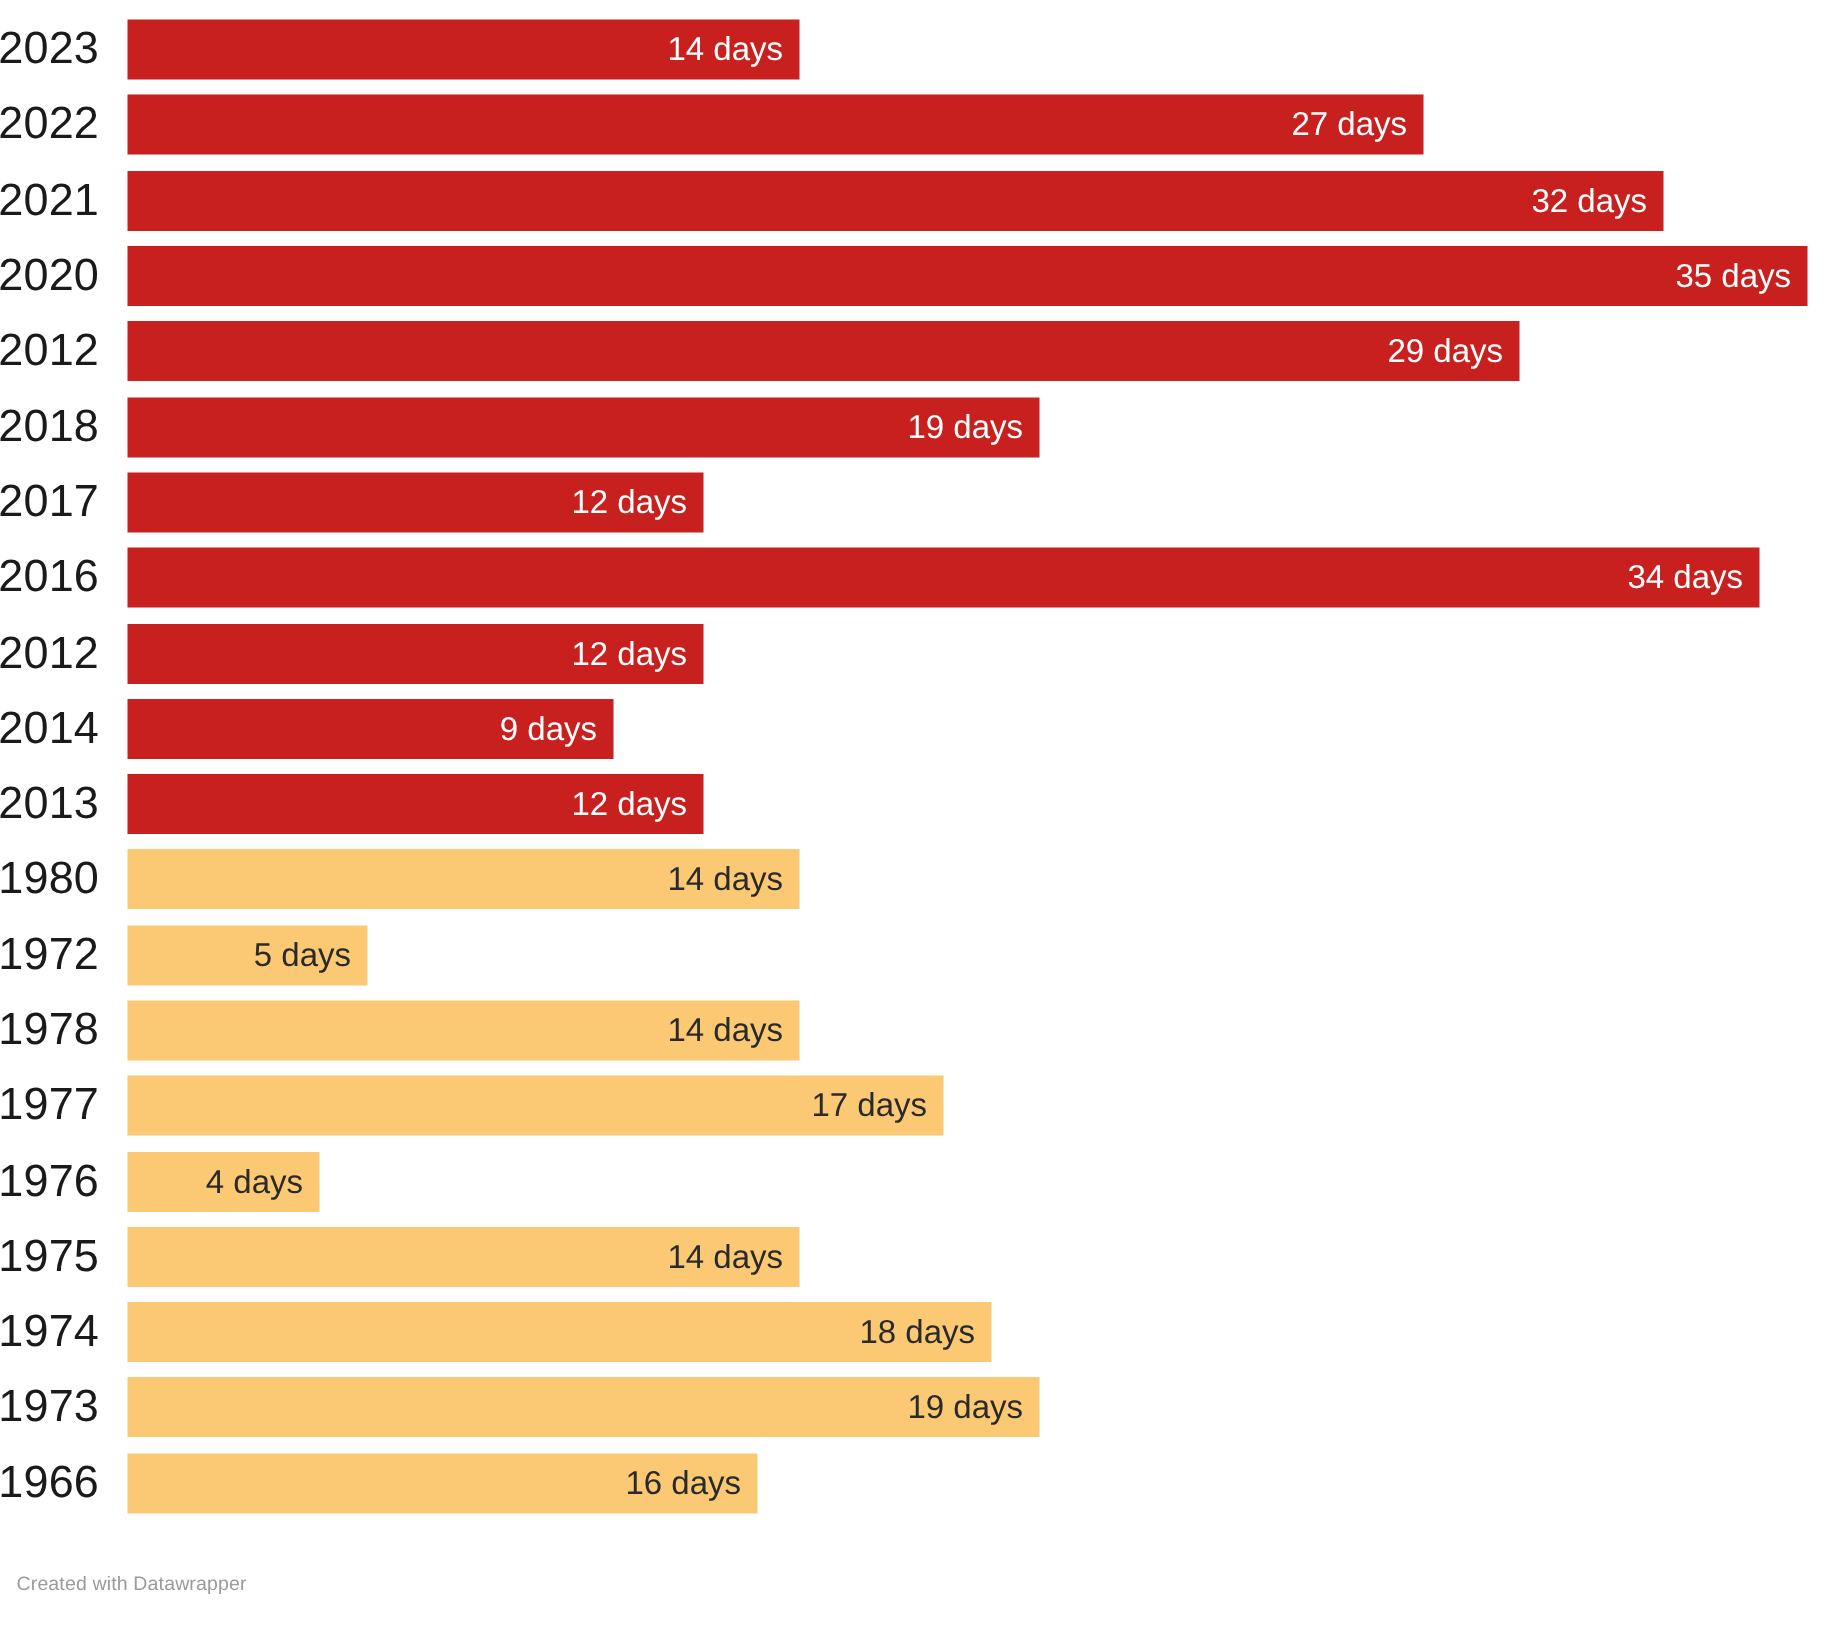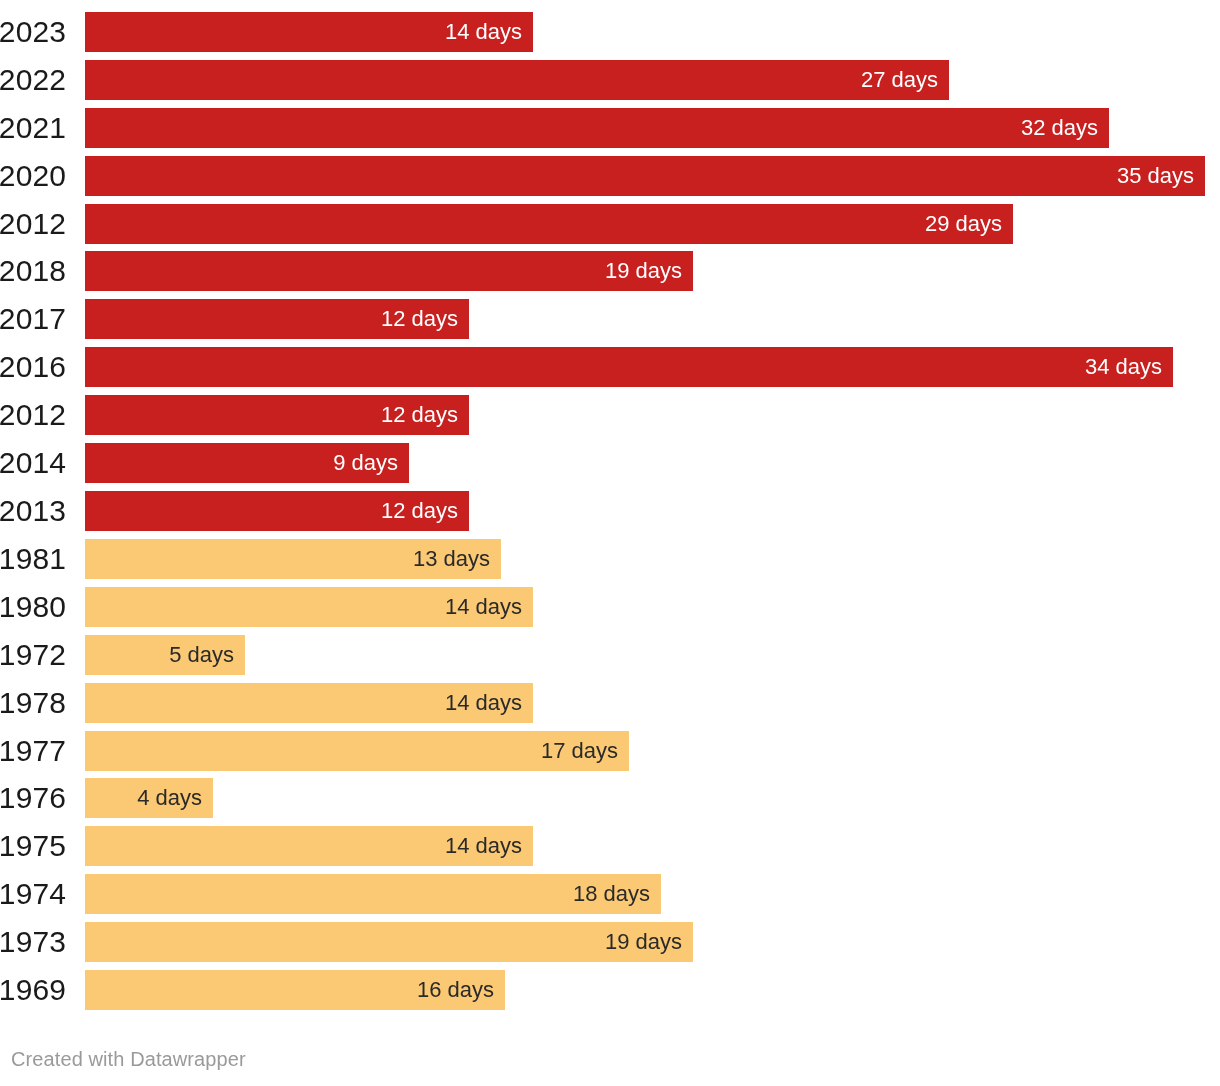--- a/index.html
+++ b/index.html
@@ -77,21 +77,21 @@
     color: #ffffff;
   }
   .bar.historic {
     background: #fbc873;
     color: #2a2a2a;
   }
   .footer-note {
     position: absolute;
     left: 11px;
     top: 1048px;
-    font-size: 20px;
+    font-size: 13px;
     color: #9a9a9a;
     letter-spacing: 0.1px;
     white-space: nowrap;
   }
 </style>
 </head>
 <body>
 
 <div id="chart-root">
 
@@ -178,28 +178,20 @@
       </div>
       <div class="bar-row">
         <div class="year-label">2013</div>
         <div class="bar-track">
           <div class="bar recent" style="width: 384px;">
             <span>12 days</span>
           </div>
         </div>
       </div>
       <div class="bar-row">
-        <div class="year-label">1981</div>
-        <div class="bar-track">
-          <div class="bar historic" style="width: 416px;">
-            <span>13 days</span>
-          </div>
-        </div>
-      </div>
-      <div class="bar-row">
         <div class="year-label">1980</div>
         <div class="bar-track">
           <div class="bar historic" style="width: 448px;">
             <span>14 days</span>
           </div>
         </div>
       </div>
       <div class="bar-row">
         <div class="year-label">1972</div>
         <div class="bar-track">
@@ -250,21 +242,21 @@
       </div>
       <div class="bar-row">
         <div class="year-label">1973</div>
         <div class="bar-track">
           <div class="bar historic" style="width: 608px;">
             <span>19 days</span>
           </div>
         </div>
       </div>
       <div class="bar-row">
-        <div class="year-label">1969</div>
+        <div class="year-label">1966</div>
         <div class="bar-track">
           <div class="bar historic" style="width: 420px;">
             <span>16 days</span>
           </div>
         </div>
       </div>
     </div>
 
   <div class="footer-note">Created with Datawrapper</div>
 

